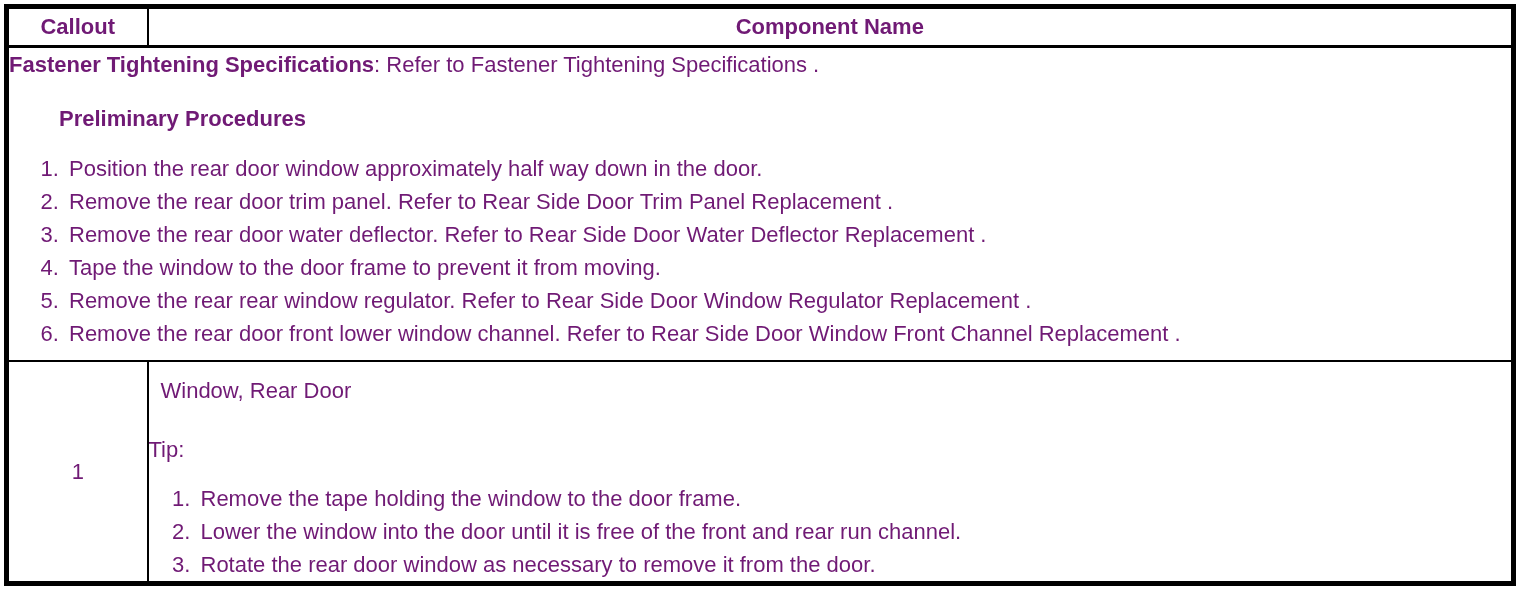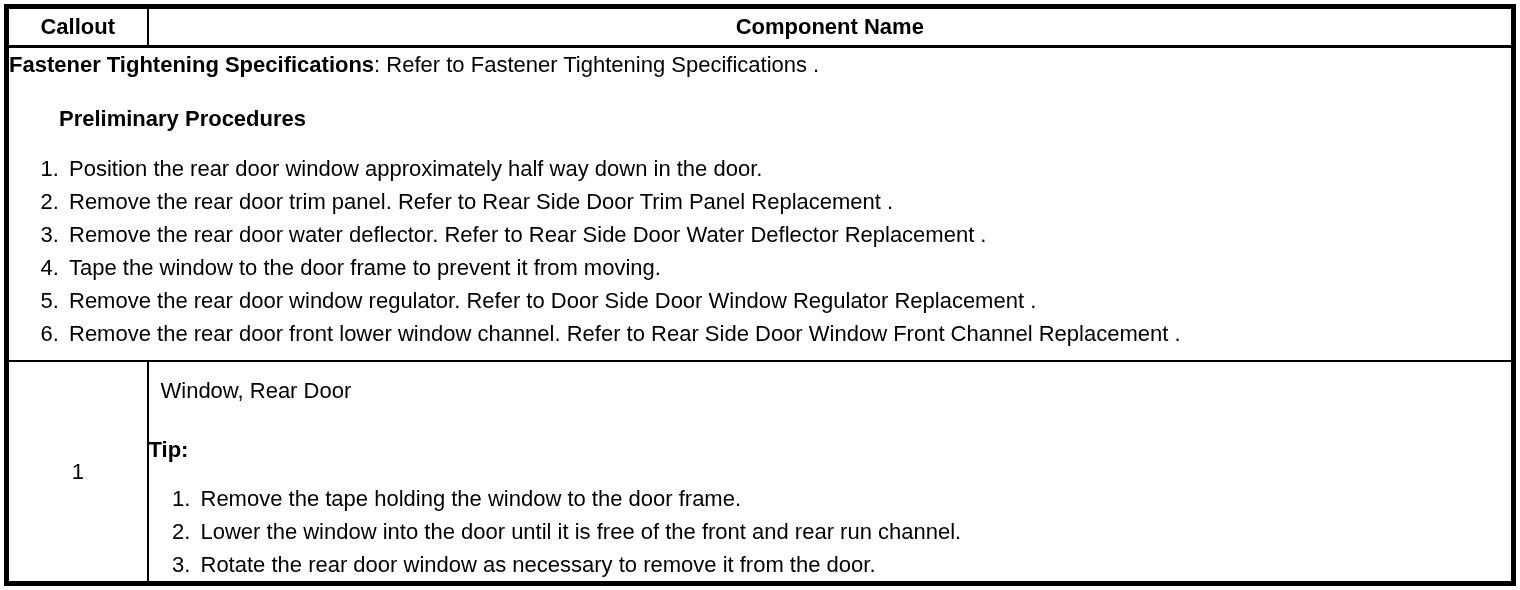--- a/index.html
+++ b/index.html
@@ -15,21 +15,21 @@
     background: #ffffff;
   }
   .spec-table {
     width: 100%;
     height: 100%;
     border-collapse: collapse;
     table-layout: fixed;
     border: 5px solid #000000;
     font-family: "Liberation Sans", "DejaVu Sans", sans-serif;
     font-size: 22px;
-    color: #000000;
+    color: #701a75;
   }
   .spec-table th, .spec-table td {
     border: 2px solid #000000;
     background: #ffffff;
     padding: 0;
   }
   .header-row th {
     height: 36px;
     font-weight: bold;
     text-align: center;
@@ -65,21 +65,21 @@
   .component-cell {
     vertical-align: top;
     padding: 5px 10px 0 10px;
   }
   .component-name {
     margin: 12px;
     line-height: 33px;
   }
   .tip-label {
     margin: 26px 0 0 0;
-    font-weight: bold;
+    font-weight: normal;
     line-height: 33px;
   }
   ol.tip-steps {
     margin: 16px 12px 0 0;
     padding-left: 48px;
   }
 </style>
 </head>
 <body>
 
@@ -99,21 +99,21 @@
         <td colspan="2" class="prelim-cell">
           <p class="intro"><span class="bold">Fastener Tightening Specifications</span><span>: Refer to Fastener Tightening Specifications .</span></p>
 
           <p class="subheading">Preliminary Procedures</p>
 
           <ol class="steps">
             <li>Position the rear door window approximately half way down in the door.</li>
             <li>Remove the rear door trim panel. Refer to Rear Side Door Trim Panel Replacement .</li>
             <li>Remove the rear door water deflector. Refer to Rear Side Door Water Deflector Replacement .</li>
             <li>Tape the window to the door frame to prevent it from moving.</li>
-            <li>Remove the rear door window regulator. Refer to Door Side Door Window Regulator Replacement .</li>
+            <li>Remove the rear rear window regulator. Refer to Rear Side Door Window Regulator Replacement .</li>
             <li>Remove the rear door front lower window channel. Refer to Rear Side Door Window Front Channel Replacement .</li>
           </ol>
         </td>
       </tr>
 
       <tr>
         <td class="callout-cell">1</td>
         <td class="component-cell">
           <p class="component-name">Window, Rear Door</p>
 

